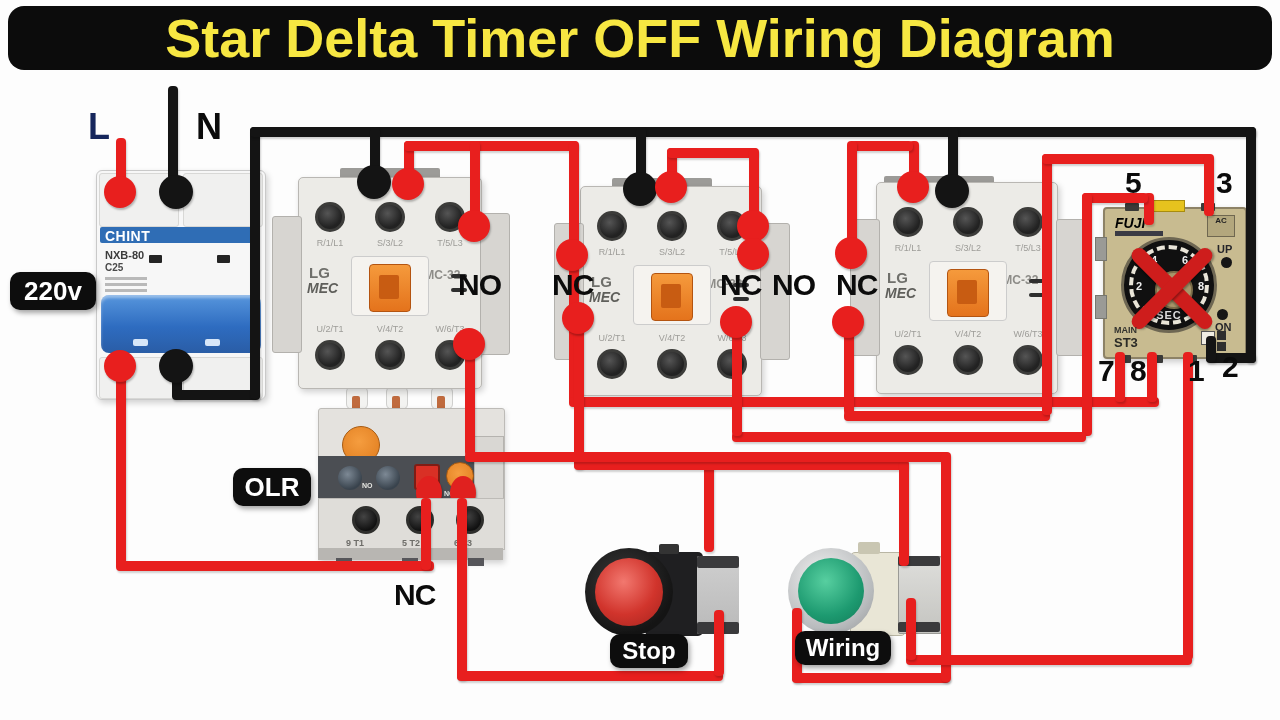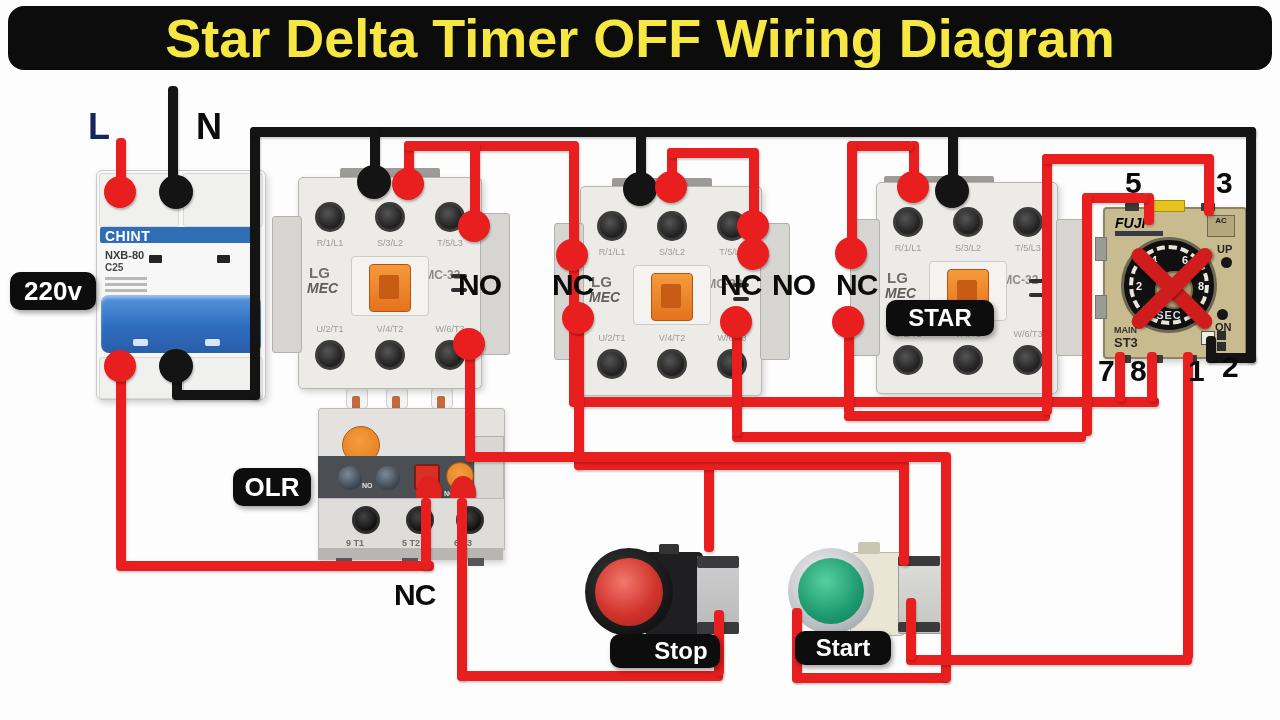--- a/index.html
+++ b/index.html
@@ -202,21 +202,20 @@
     <div class="act"></div>
     <div class="eq" style="left:152px;top:96px;"></div>
     <div class="eq" style="left:152px;top:110px;"></div>
     <div class="tl" style="left:3px;top:146px;">U/2/T1</div>
     <div class="tl" style="left:63px;top:146px;">V/4/T2</div>
     <div class="tl" style="left:123px;top:146px;">W/6/T3</div>
     <div class="screw" style="left:16px;top:162px;"></div>
     <div class="screw" style="left:76px;top:162px;"></div>
     <div class="screw" style="left:136px;top:162px;"></div>
   </div>
-  <div class="plate" style="left:886px;top:300px;width:108px;height:36px;font-size:24px;">STAR</div>
 
   <div class="auxlbl" style="left:458px;top:268px;font-size:30px;">NO</div>
   <div class="auxlbl" style="left:552px;top:268px;font-size:30px;">NC</div>
   <div class="auxlbl" style="left:720px;top:268px;font-size:30px;">NC</div>
   <div class="auxlbl" style="left:772px;top:268px;font-size:30px;">NO</div>
   <div class="auxlbl" style="left:836px;top:268px;font-size:30px;">NC</div>
   <div class="auxlbl" style="left:394px;top:578px;font-size:30px;">NC</div>
 
   <div class="tube" style="left:346px;top:386px;"></div>
   <div class="tube" style="left:386px;top:386px;"></div>
@@ -297,32 +296,32 @@
 
   <div class="pb" style="left:585px;top:542px;width:140px;height:100px;">
     <div class="housing" style="left:60px;top:10px;width:58px;height:84px;background:#1f1f21;"></div>
     <div class="blk" style="left:74px;top:2px;width:20px;height:10px;background:#333;"></div>
     <div class="blk" style="left:112px;top:14px;width:42px;height:78px;background:linear-gradient(#cfcfcf,#b9b9b9);"></div>
     <div class="bandd" style="left:112px;top:14px;width:42px;height:12px;"></div>
     <div class="bandd" style="left:112px;top:80px;width:42px;height:12px;"></div>
     <div class="bezel" style="left:0px;top:6px;width:88px;height:88px;background:radial-gradient(circle at 42% 38%,#3a3a3a,#141414 70%);"></div>
     <div class="cap" style="left:10px;top:16px;width:68px;height:68px;background:radial-gradient(circle at 42% 35%,#f2786f,#d1342c 55%,#a3231d);"></div>
   </div>
-  <div class="plate" style="left:610px;top:634px;width:78px;height:34px;font-size:24px;padding-left:32px;">Stop</div>
+  <div class="plate" style="left:610px;top:634px;width:78px;height:34px;font-size:24px;">Stop</div>
 
   <div class="pb" style="left:788px;top:540px;width:150px;height:100px;">
     <div class="housing" style="left:62px;top:12px;width:54px;height:82px;background:#e9e6d6;border:1px solid #b9b6a4;"></div>
     <div class="blk" style="left:70px;top:2px;width:22px;height:12px;background:#c9c6b2;"></div>
     <div class="blk" style="left:110px;top:16px;width:42px;height:76px;background:linear-gradient(#dededb,#c4c4c0);border:1px solid #9a9a96;"></div>
     <div class="bandd" style="left:110px;top:16px;width:42px;height:10px;"></div>
     <div class="bandd" style="left:110px;top:82px;width:42px;height:10px;"></div>
     <div class="bezel" style="left:0px;top:8px;width:86px;height:86px;background:radial-gradient(circle at 40% 35%,#f2f2f2,#b9bcbe 65%,#8f9294);"></div>
     <div class="cap" style="left:10px;top:18px;width:66px;height:66px;background:radial-gradient(circle at 42% 35%,#57cfa0,#1d9a70 60%,#117a57);"></div>
   </div>
-  <div class="plate" style="left:795px;top:631px;width:96px;height:34px;font-size:24px;">Start</div>
+  <div class="plate" style="left:795px;top:631px;width:96px;height:34px;font-size:24px;">Wiring</div>
 
   <div id="wire-layer">
       <div class="wire" style="left: 116px; top: 138px; width: 10px; height: 58px; background: rgb(232, 31, 30); z-index: 20;"></div>
       <div class="wire" style="left: 116px; top: 362px; width: 10px; height: 205px; background: rgb(232, 31, 30); z-index: 20;"></div>
       <div class="wire" style="left: 116px; top: 561px; width: 318px; height: 10px; background: rgb(232, 31, 30); z-index: 20;"></div>
       <div class="wire" style="left: 421px; top: 498px; width: 10px; height: 72px; background: rgb(232, 31, 30); z-index: 20;"></div>
       <div class="wire" style="left: 457px; top: 498px; width: 10px; height: 182px; background: rgb(232, 31, 30); z-index: 20;"></div>
       <div class="wire" style="left: 457px; top: 671px; width: 266px; height: 10px; background: rgb(232, 31, 30); z-index: 20;"></div>
       <div class="wire" style="left: 714px; top: 610px; width: 10px; height: 66px; background: rgb(232, 31, 30); z-index: 20;"></div>
       <div class="wire" style="left: 704px; top: 452px; width: 10px; height: 100px; background: rgb(232, 31, 30); z-index: 20;"></div>

